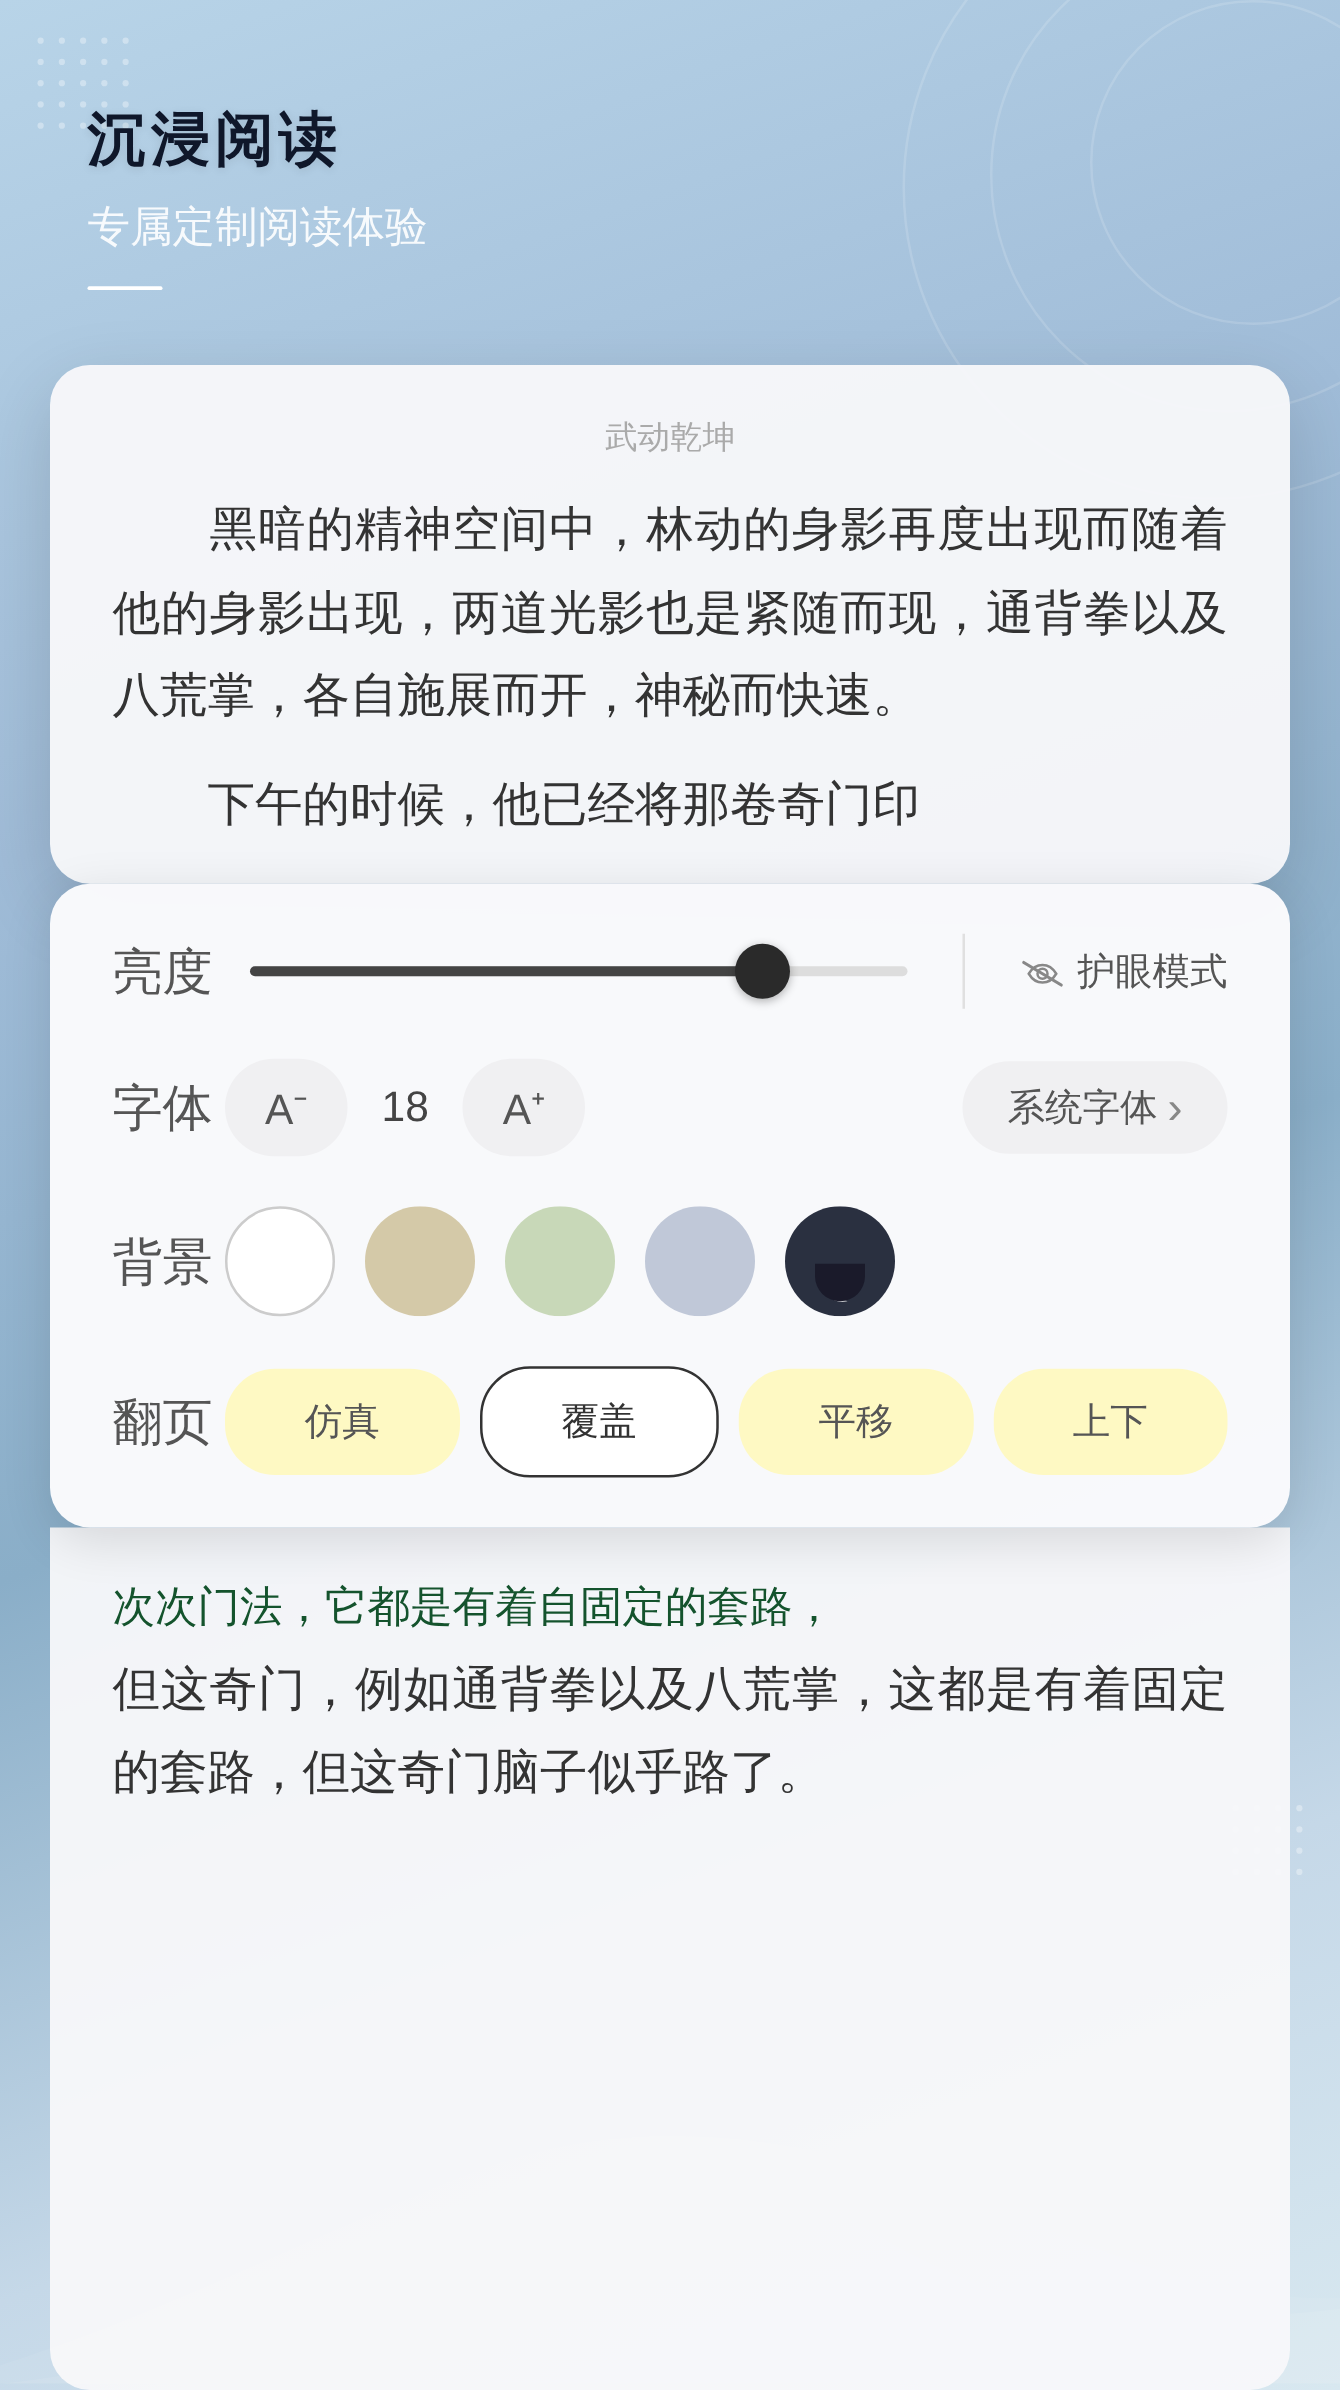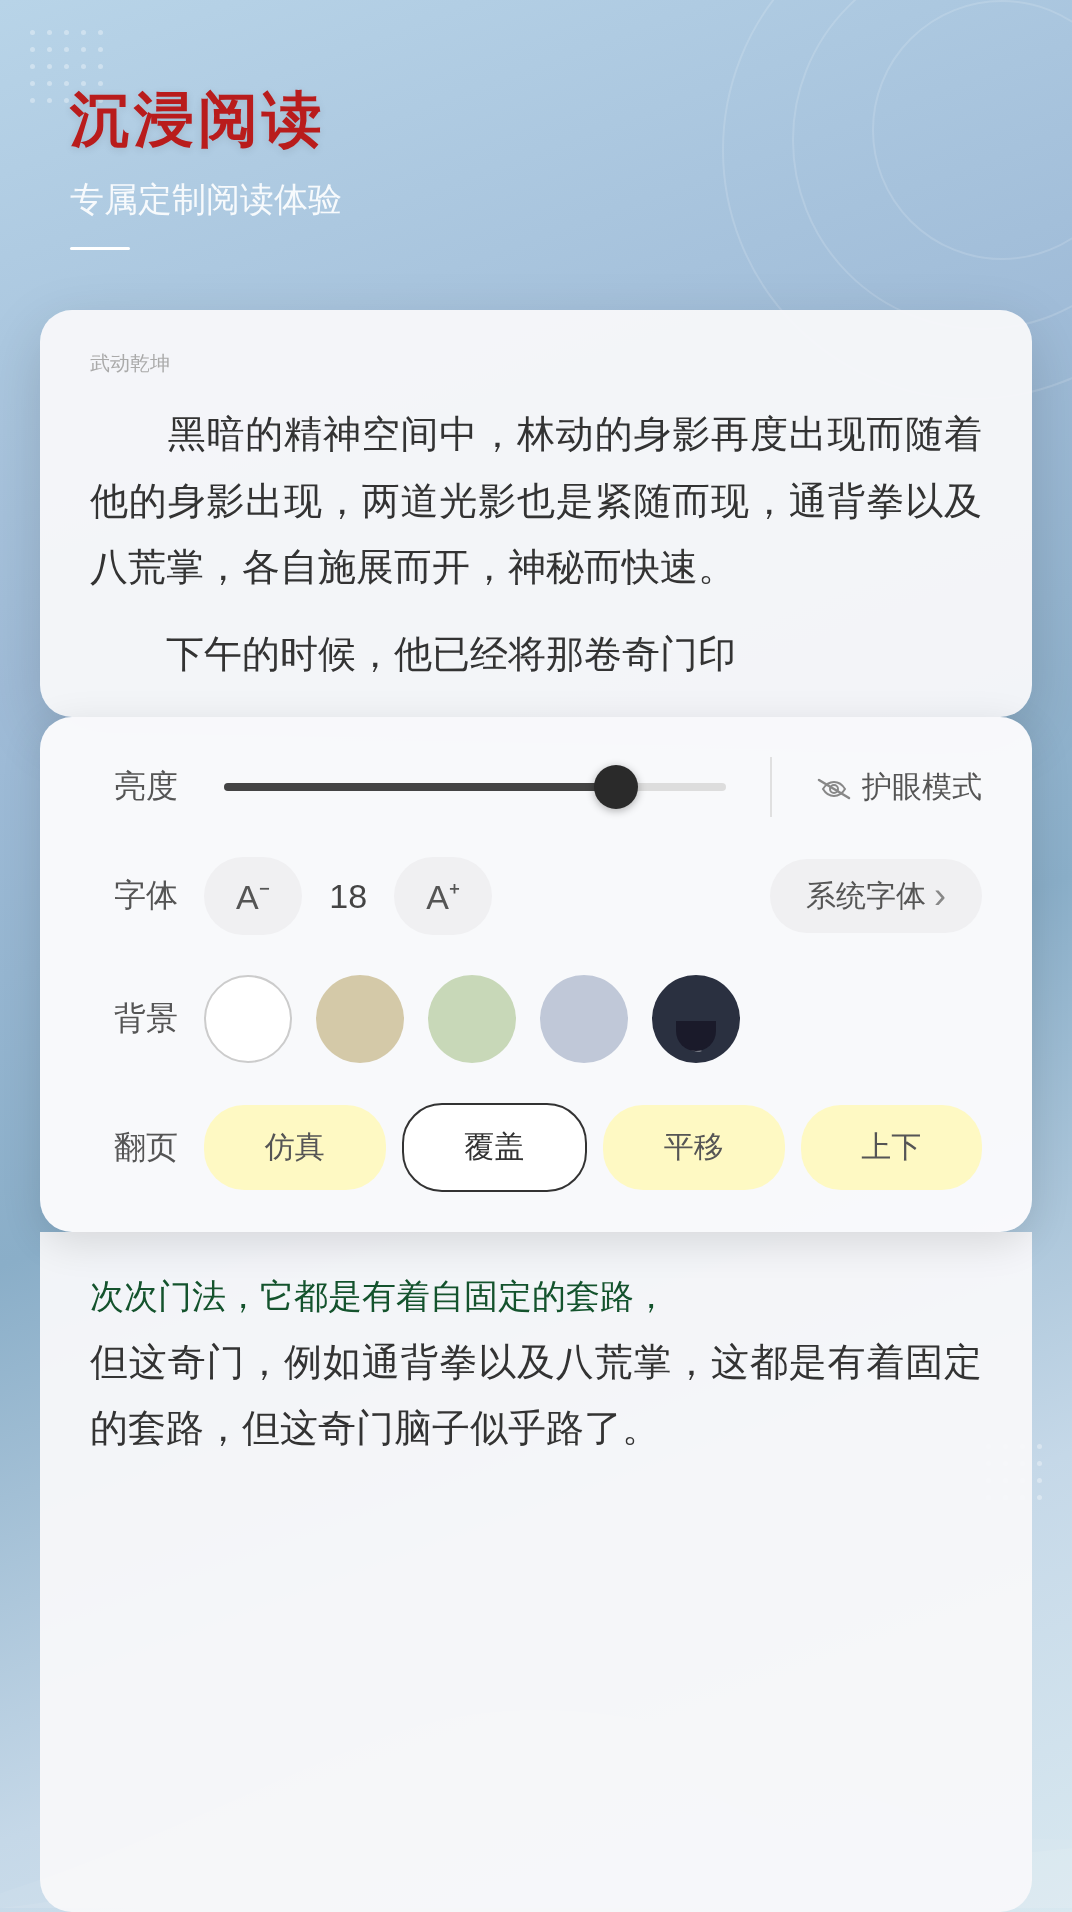--- a/index.html
+++ b/index.html
@@ -115,23 +115,23 @@
       flex-direction: column;
     }
 
     
     .header-section {
       padding: 80px 70px 40px 70px;
       color: white;
     }
 
     .header-title {
-      font-size: 60px;
+      font-size: 47px;
       font-weight: 700;
-      color: #b91c1c;
+      color: #0f172a;
       letter-spacing: 4px;
       margin-bottom: 16px;
       text-shadow: 0 2px 8px rgba(0,0,0,0.1);
     }
 
     .header-subtitle {
       font-size: 34px;
       color: rgba(255,255,255,0.9);
       font-weight: 400;
       margin-bottom: 24px;
@@ -150,24 +150,25 @@
       margin: 20px 40px 0 40px;
       background: rgba(248, 248, 250, 0.95);
       border-radius: 32px;
       padding: 40px 50px 30px 50px;
       box-shadow: 0 20px 60px rgba(0,0,0,0.15);
       position: relative;
       z-index: 3;
     }
 
     .book-title-label {
-      font-size: 20px;
+      font-size: 26px;
       color: #aaa;
       margin-bottom: 24px;
       font-weight: 400;
+      text-align: center;
     }
 
     .reading-text {
       font-size: 38px;
       line-height: 1.75;
       color: #333;
       text-align: justify;
     }
 
     .reading-text-partial {
@@ -195,25 +196,24 @@
       align-items: center;
       margin-bottom: 40px;
     }
 
     .settings-row:last-child {
       margin-bottom: 0;
       justify-content: flex-end;
     }
 
     .settings-label {
-      font-size: 32px;
+      font-size: 40px;
       color: #555;
       min-width: 90px;
       font-weight: 400;
-      margin-left: 24px;
     }
 
     
     .brightness-row {
       display: flex;
       align-items: center;
       width: 100%;
     }
 
     .slider-container {

